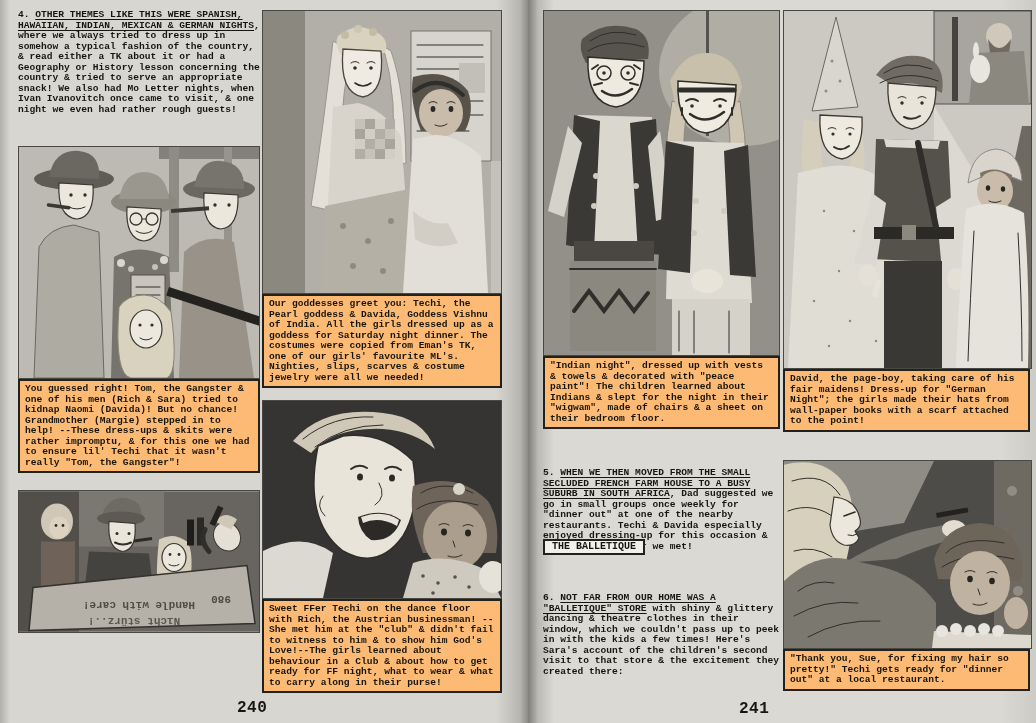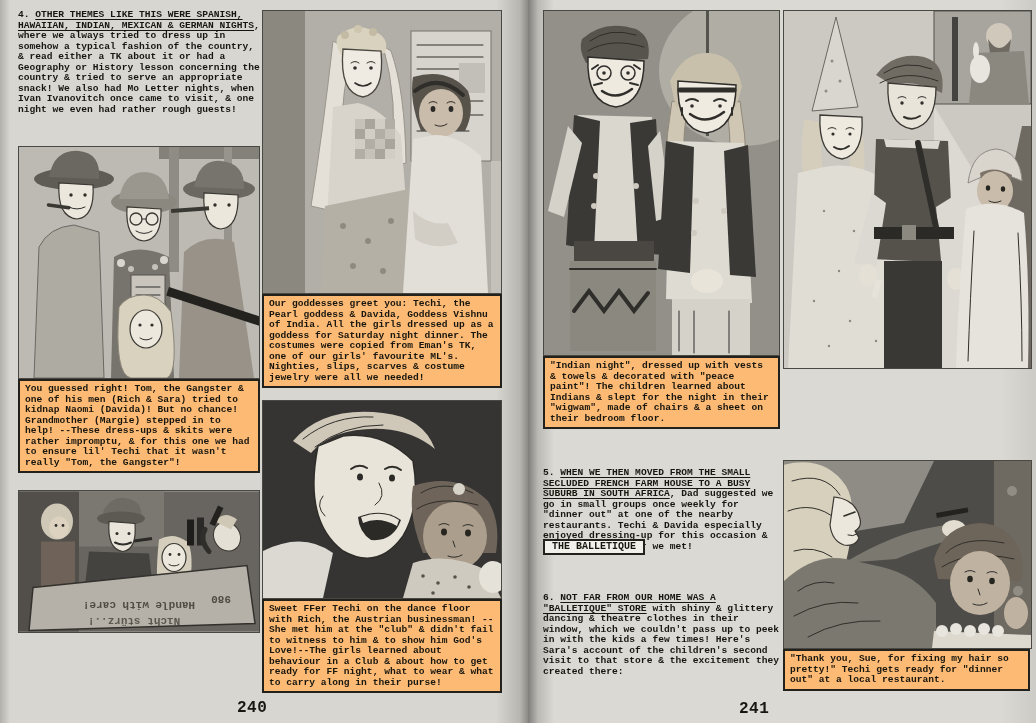--- a/index.html
+++ b/index.html
@@ -339,20 +339,21 @@
       <path d="M196 162 Q210 154 228 164 L226 176 L198 176 Z" fill="#7c7268"></path>
       <ellipse cx="211" cy="180" rx="18" ry="20" fill="#c9bcab"></ellipse>
       <ellipse cx="204" cy="177" rx="2.2" ry="2.8" fill="#26251f"></ellipse>
         <ellipse cx="219" cy="178" rx="2.2" ry="2.8" fill="#26251f"></ellipse>
       <path class="ln" d="M205 190 Q211 193 217 190" stroke="#6e5f51"></path>
       <path d="M182 198 Q174 292 172 357 L244 357 Q246 272 240 202 Q212 186 182 198 Z" fill="#e6e3dc"></path>
       <path class="ln" d="M190 220 Q186 290 184 350 M234 222 Q238 290 238 350" stroke="#b5b2aa"></path>
     </svg>
   </div>
 
+  <div class="caption" style="left:783px;top:369px;width:233px">David, the page-boy, taking care of his fair maidens! Dress-up for "German Night"; the girls made their hats from wall-paper books with a scarf attached to the point!</div>
 
   <div class="photo" style="left:783px;top:460px;width:247px;height:187px" title="Woman with drawn profile face fixing the hair of a small girl in a lacy collar dress">
     <svg viewBox="0 0 247 187">
       <rect width="247" height="187" fill="#4e4c49"></rect>
       <polygon points="0,0 150,0 120,62 0,82" fill="#8f8c85"></polygon>
       <rect x="210" y="0" width="37" height="187" fill="#6e6a62"></rect>
       <circle cx="228" cy="30" r="5" fill="#918d84"></circle>
         <circle cx="222" cy="80" r="5" fill="#918d84"></circle>
         <circle cx="234" cy="130" r="5" fill="#918d84"></circle>
       <path d="M-5 5 Q40 -8 62 25 Q74 45 64 92 Q58 122 40 132 L0 122 Z" fill="#d7d0bd"></path>

